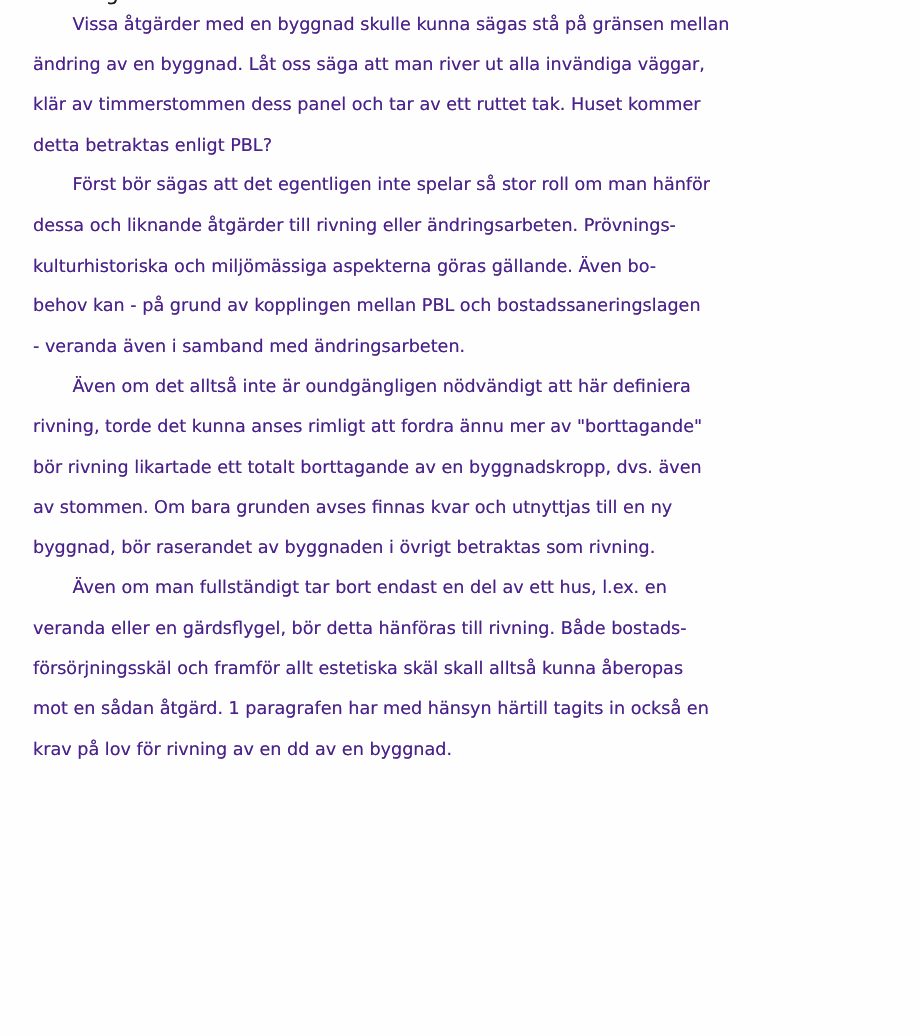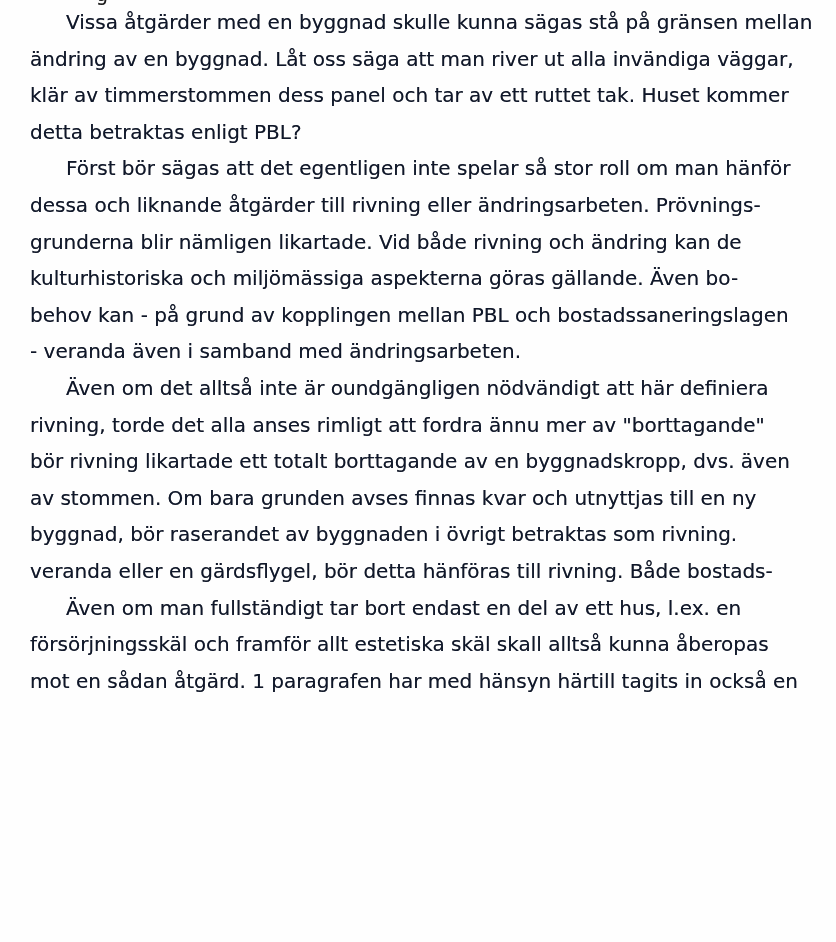--- a/index.html
+++ b/index.html
@@ -12,23 +12,23 @@
     background: #fefefe;
     overflow: hidden;
     position: relative;
   }
   .page {
     position: absolute;
     top: 4px;
     left: 30px;
     right: 6px;
     font-family: "DejaVu Sans", "Liberation Sans", sans-serif;
-    font-size: 20px;
+    font-size: 16px;
     line-height: 36.6px;
-    color: #0f172a;
+    color: #4c1d95;
     text-shadow: 0 0 0.45px rgba(20,20,20,0.55);
   }
   .line {
     white-space: nowrap;
   }
   .line.indent {
     padding-left: 36px;
   }
   .cutoff-fragment {
     position: absolute;
@@ -45,26 +45,26 @@
 
 <span class="cutoff-fragment">g</span>
 
 <div class="page">
     <div class="line indent">Vissa åtgärder med en byggnad skulle kunna sägas stå på gränsen mellan</div>
     <div class="line">ändring av en byggnad. Låt oss säga att man river ut alla invändiga väggar,</div>
     <div class="line">klär av timmerstommen dess panel och tar av ett ruttet tak. Huset kommer</div>
     <div class="line">detta betraktas enligt PBL?</div>
     <div class="line indent">Först bör sägas att det egentligen inte spelar så stor roll om man hänför</div>
     <div class="line">dessa och liknande åtgärder till rivning eller ändringsarbeten. Prövnings-</div>
-    <div class="line">grunderna blir nämligen likartade. Vid både rivning och ändring kan de</div>
     <div class="line">kulturhistoriska och miljömässiga aspekterna göras gällande. Även bo-</div>
     <div class="line">behov kan - på grund av kopplingen mellan PBL och bostadssaneringslagen</div>
     <div class="line">- veranda även i samband med ändringsarbeten.</div>
     <div class="line indent">Även om det alltså inte är oundgängligen nödvändigt att här definiera</div>
-    <div class="line">rivning, torde det alla anses rimligt att fordra ännu mer av "borttagande"</div>
+    <div class="line">rivning, torde det kunna anses rimligt att fordra ännu mer av "borttagande"</div>
     <div class="line">bör rivning likartade ett totalt borttagande av en byggnadskropp, dvs. även</div>
     <div class="line">av stommen. Om bara grunden avses finnas kvar och utnyttjas till en ny</div>
     <div class="line">byggnad, bör raserandet av byggnaden i övrigt betraktas som rivning.</div>
+    <div class="line indent">Även om man fullständigt tar bort endast en del av ett hus, l.ex. en</div>
     <div class="line">veranda eller en gärdsflygel, bör detta hänföras till rivning. Både bostads-</div>
-    <div class="line indent">Även om man fullständigt tar bort endast en del av ett hus, l.ex. en</div>
     <div class="line">försörjningsskäl och framför allt estetiska skäl skall alltså kunna åberopas</div>
     <div class="line">mot en sådan åtgärd. 1 paragrafen har med hänsyn härtill tagits in också en</div>
+    <div class="line">krav på lov för rivning av en dd av en byggnad.</div>
   </div>
 
 </body></html>

